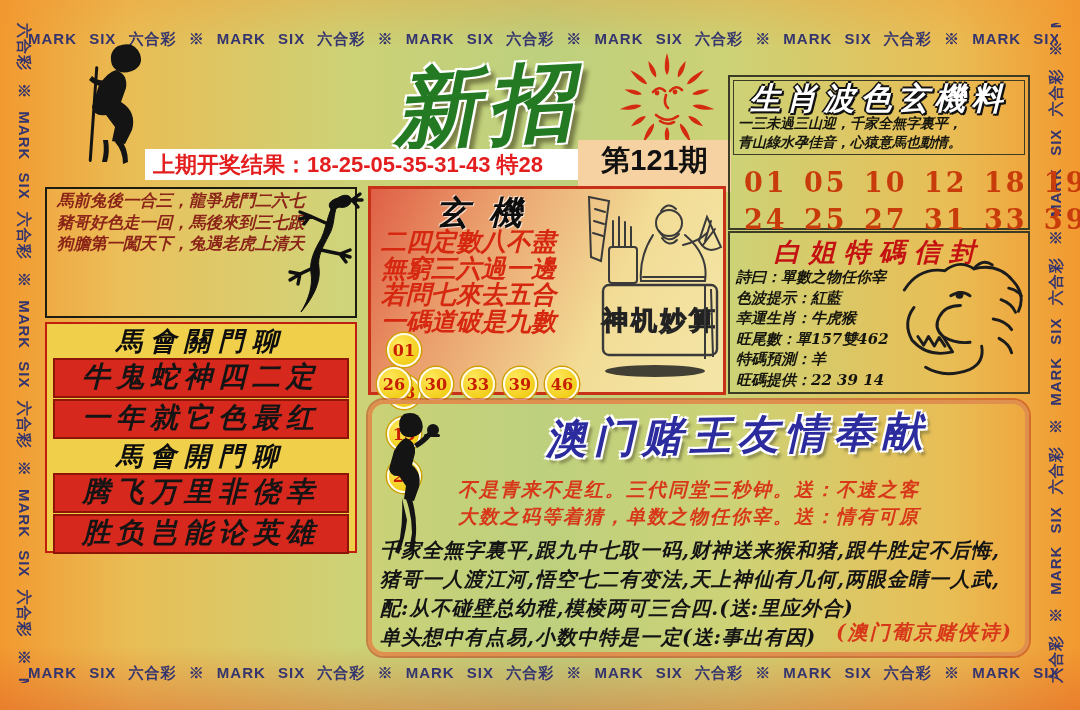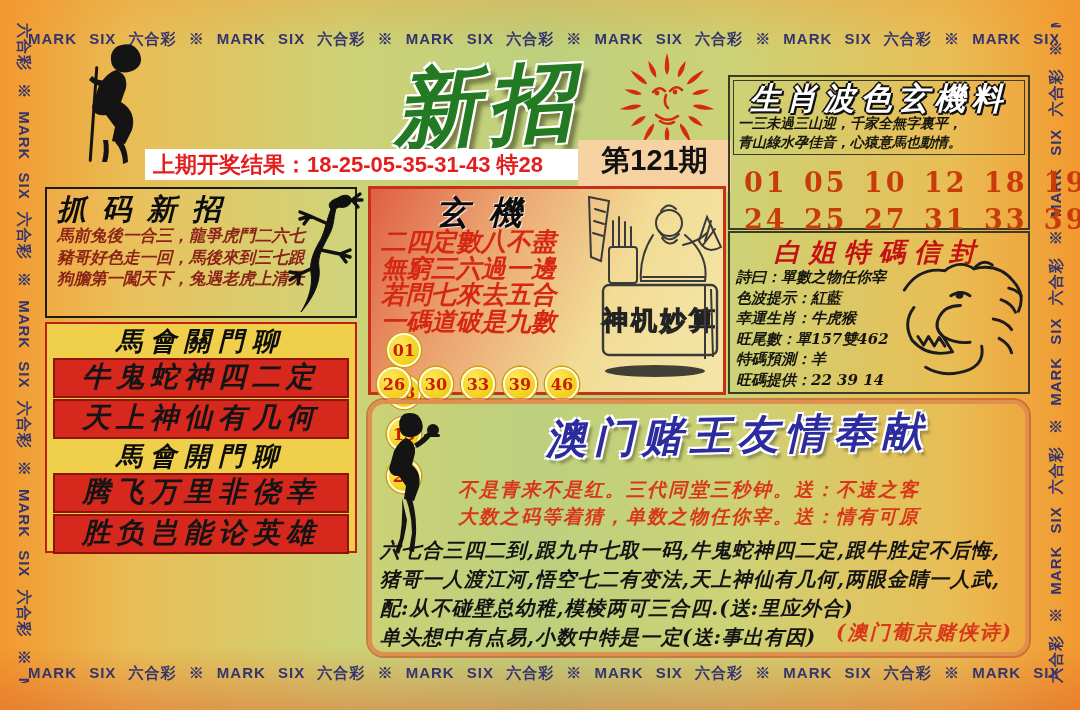--- a/index.html
+++ b/index.html
@@ -145,40 +145,39 @@
       <circle cx="49" cy="43" r="2.4" fill="#d42a10"></circle>
       <circle cx="67" cy="42" r="2.4" fill="#d42a10"></circle>
     </g>
   </svg>
 
   <div class="result-strip">上期开奖结果：18-25-05-35-31-43 特28</div>
 
   <div class="issue-strip">第121期</div>
 
   <div class="zhuama">
-    <div class="zhuama-title calli">抓码新招</div>
     <div class="zhuama-line calli">馬前兔後一合三，龍爭虎鬥二六七</div>
     <div class="zhuama-line calli">豬哥好色走一回，馬後來到三七跟</div>
     <div class="zhuama-line calli">狗膽第一闖天下，兔遇老虎上清天</div>
   </div>
 
   <svg width="86" height="128" viewBox="0 0 86 128" style="position:absolute;left:282px;top:188px;">
     <g fill="#101010" stroke="#101010" stroke-linecap="round">
       <path d="M56,10 C62,5 71,7 69,14 C67,19 60,21 55,18 C51,27 53,37 47,47 C41,59 35,68 37,80 C39,94 31,110 19,124 C27,111 31,97 29,85 C27,73 33,61 39,51 C43,43 45,31 49,21 C45,17 48,12 56,10 Z" stroke-width="1"></path>
       <path d="M52,20 L70,12 M70,12 L78,6 M70,12 L80,12 M70,12 L76,19" fill="none" stroke-width="3.4"></path>
       <path d="M46,36 L28,28 M28,28 L18,24 M28,28 L18,31 M28,28 L22,36" fill="none" stroke-width="3.4"></path>
       <path d="M39,62 L58,66 M58,66 L68,62 M58,66 L68,69 M58,66 L64,74" fill="none" stroke-width="3.4"></path>
       <path d="M35,78 L18,86 M18,86 L8,84 M18,86 L8,92 M18,86 L16,96" fill="none" stroke-width="3.4"></path>
     </g>
   </svg>
 
   <div class="mahui">
     <div class="mahui-header calli">馬會關門聊</div>
     <div class="mahui-band calli">牛鬼蛇神四二定</div>
-    <div class="mahui-band calli">天上神仙有几何</div>
+    <div class="mahui-band calli">一年就它色最红</div>
     <div class="mahui-header calli">馬會開門聊</div>
     <div class="mahui-band calli">腾飞万里非侥幸</div>
     <div class="mahui-band calli">胜负岂能论英雄</div>
   </div>
 
   <div class="xuanji">
     <div class="xuanji-title calli">玄機</div>
     <div class="xuanji-lines">
       <div class="xuanji-line calli">二四定數八不盡</div>
       <div class="xuanji-line calli">無窮三六過一邊</div>
@@ -269,21 +268,21 @@
         <circle cx="55" cy="20" r="6"></circle>
         <rect x="46" y="24" width="16" height="3" rx="1.5"></rect>
       </g>
     </svg>
     <div class="bottom-title calli">澳门赌王友情奉献</div>
     <div class="bottom-redlines">
       <div class="bottom-redline calli">不是青来不是红。三代同堂三秒钟。送：不速之客</div>
       <div class="bottom-redline calli">大数之码等着猜，单数之物任你宰。送：情有可原</div>
     </div>
     <div class="bottom-blacklines">
-      <div class="bottom-blackline calli">六七合三四二到,跟九中七取一码,牛鬼蛇神四二定,跟牛胜定不后悔,</div>
+      <div class="bottom-blackline calli">千家全無字裏平,跟九中七取一码,财神送来猴和猪,跟牛胜定不后悔,</div>
       <div class="bottom-blackline calli">猪哥一人渡江河,悟空七二有变法,天上神仙有几何,两眼金睛一人武,</div>
       <div class="bottom-blackline calli">配:从不碰壁总幼稚,模棱两可三合四.(送:里应外合)</div>
       <div class="bottom-blackline calli">单头想中有点易,小数中特是一定(送:事出有因)</div>
     </div>
     <div class="bottom-credit calli">(澳门葡京赌侠诗)</div>
   </div>
 
 </div>
 
 </body></html>

